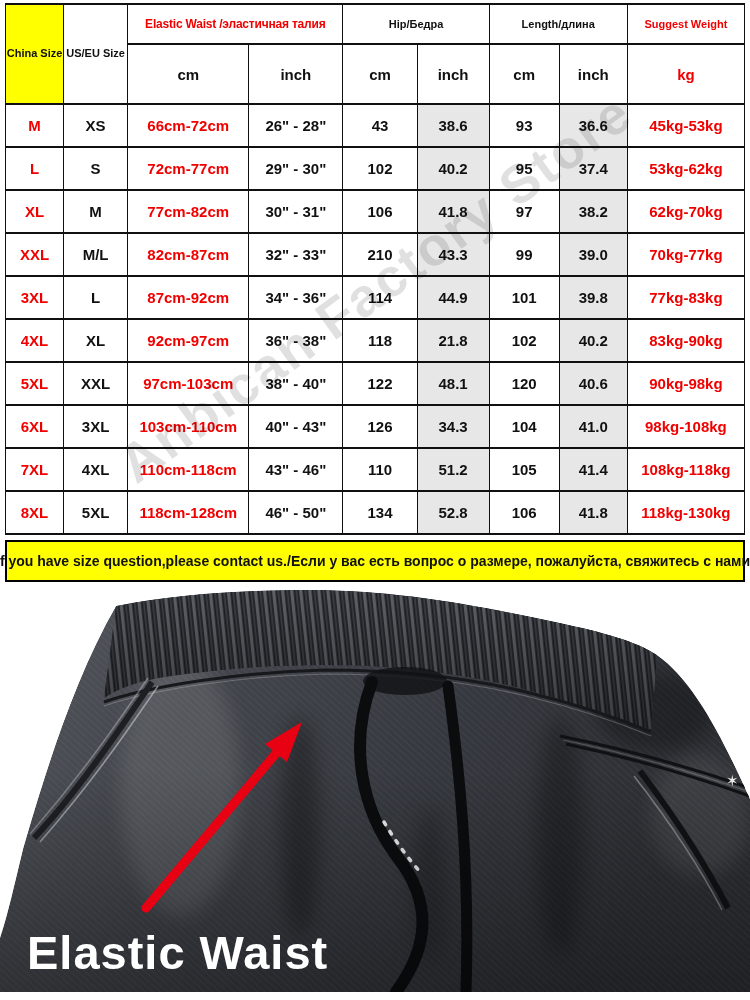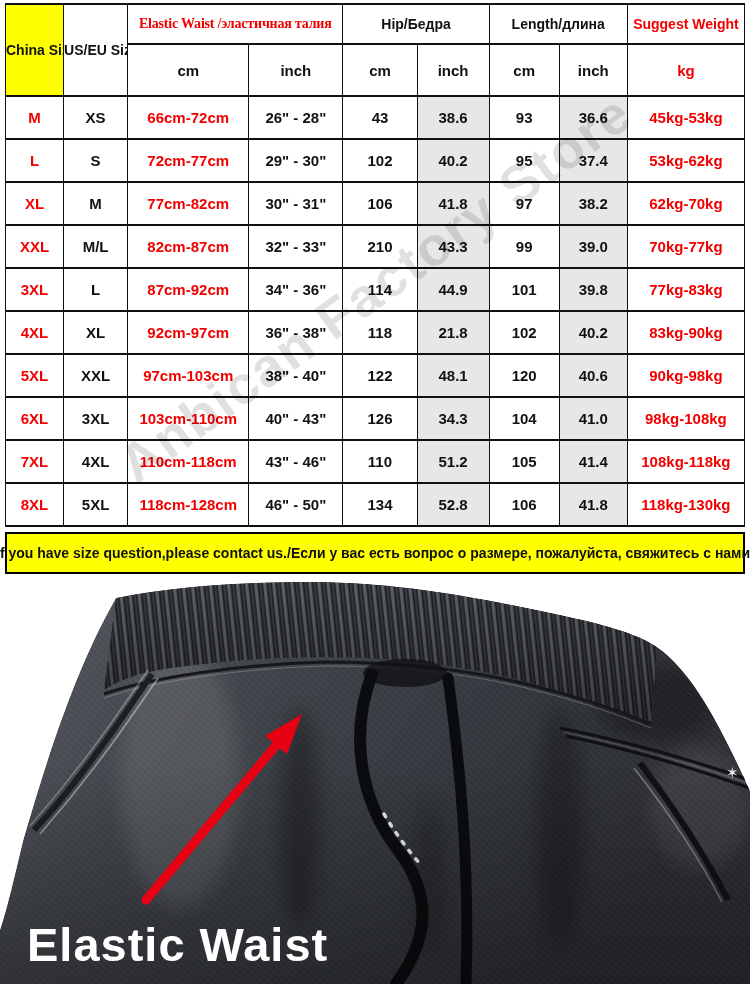--- a/index.html
+++ b/index.html
@@ -15,23 +15,23 @@
     font-family:"Liberation Sans","DejaVu Sans",sans-serif;font-weight:bold;color:#111;
   }
   .table-wrap{position:relative;padding:3px 5px 0 5px;}
   table{border-collapse:collapse;table-layout:fixed;width:740px;}
   th,td{
     border:1px solid var(--border);
     border-top-width:2px;border-bottom-width:2px;
     text-align:center;vertical-align:middle;padding:0;
     font-weight:bold;overflow:hidden;
   }
-  thead tr.grp th{height:40px;font-size:14px;white-space:nowrap;}
-  thead tr.grp th.grp-waist{font-size:14px;letter-spacing:-0.2px;font-family:Liberation Serif, serif;}
-  thead tr.sub th{height:52px;font-size:15px;}
+  thead tr.grp th{height:40px;font-size:11px;white-space:nowrap;}
+  thead tr.grp th.grp-waist{font-size:12px;letter-spacing:-0.2px;}
+  thead tr.sub th{height:60px;font-size:15px;}
   tbody td{height:43px;font-size:15px;white-space:nowrap;}
   .corner{font-size:15px;line-height:1.2;}
   .yellow{background:var(--highlight-yellow);}
   .c-red{color:var(--accent-red);}
   .shaded{background:var(--shaded-column);}
   .watermark{
     position:absolute;left:50%;top:288px;
     transform:translate(-50%,-50%) rotate(-36deg);
     font-size:54px;letter-spacing:2px;white-space:nowrap;
     color:rgba(0,0,0,0.12);pointer-events:none;z-index:5;

